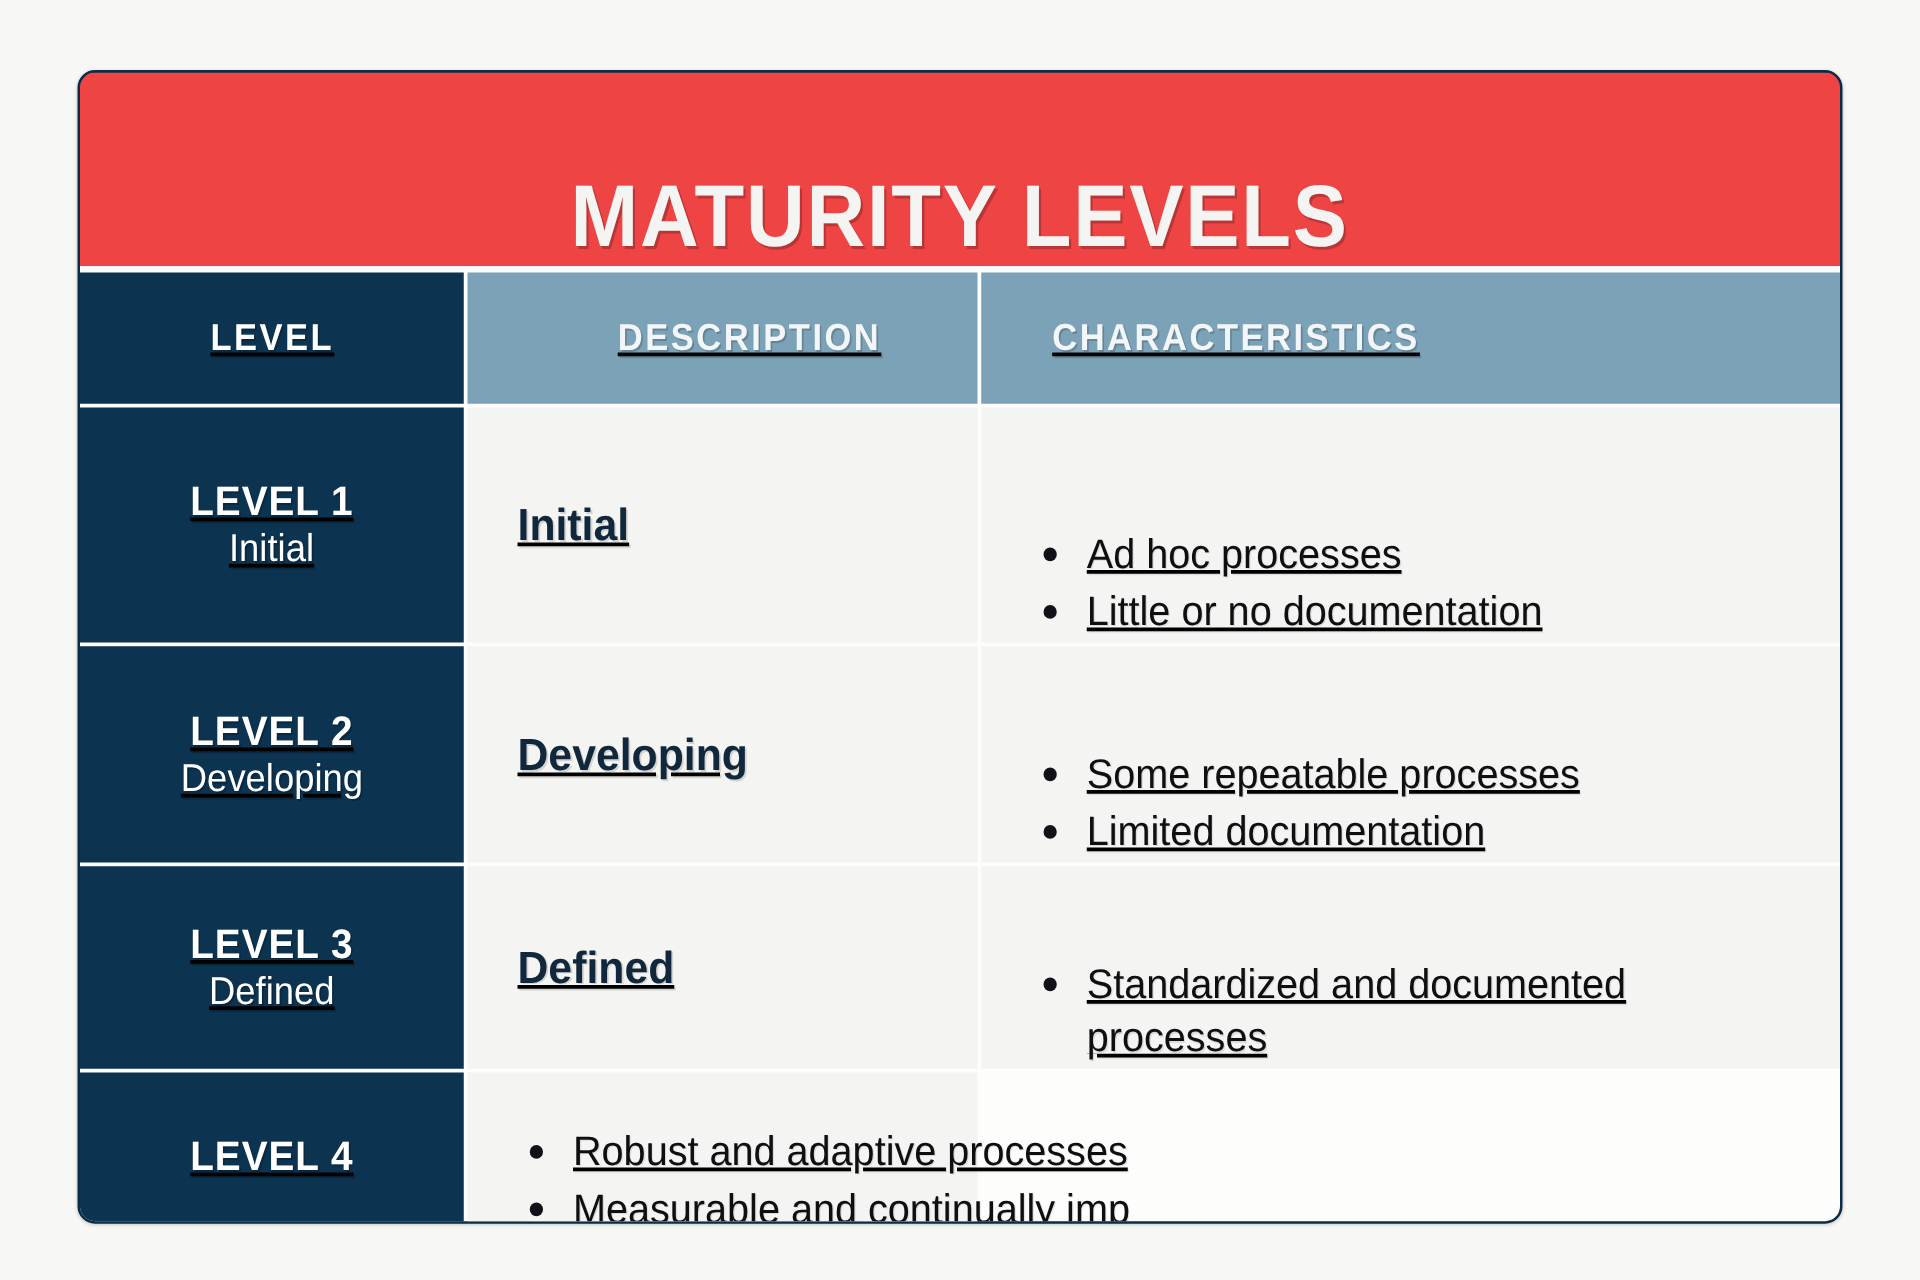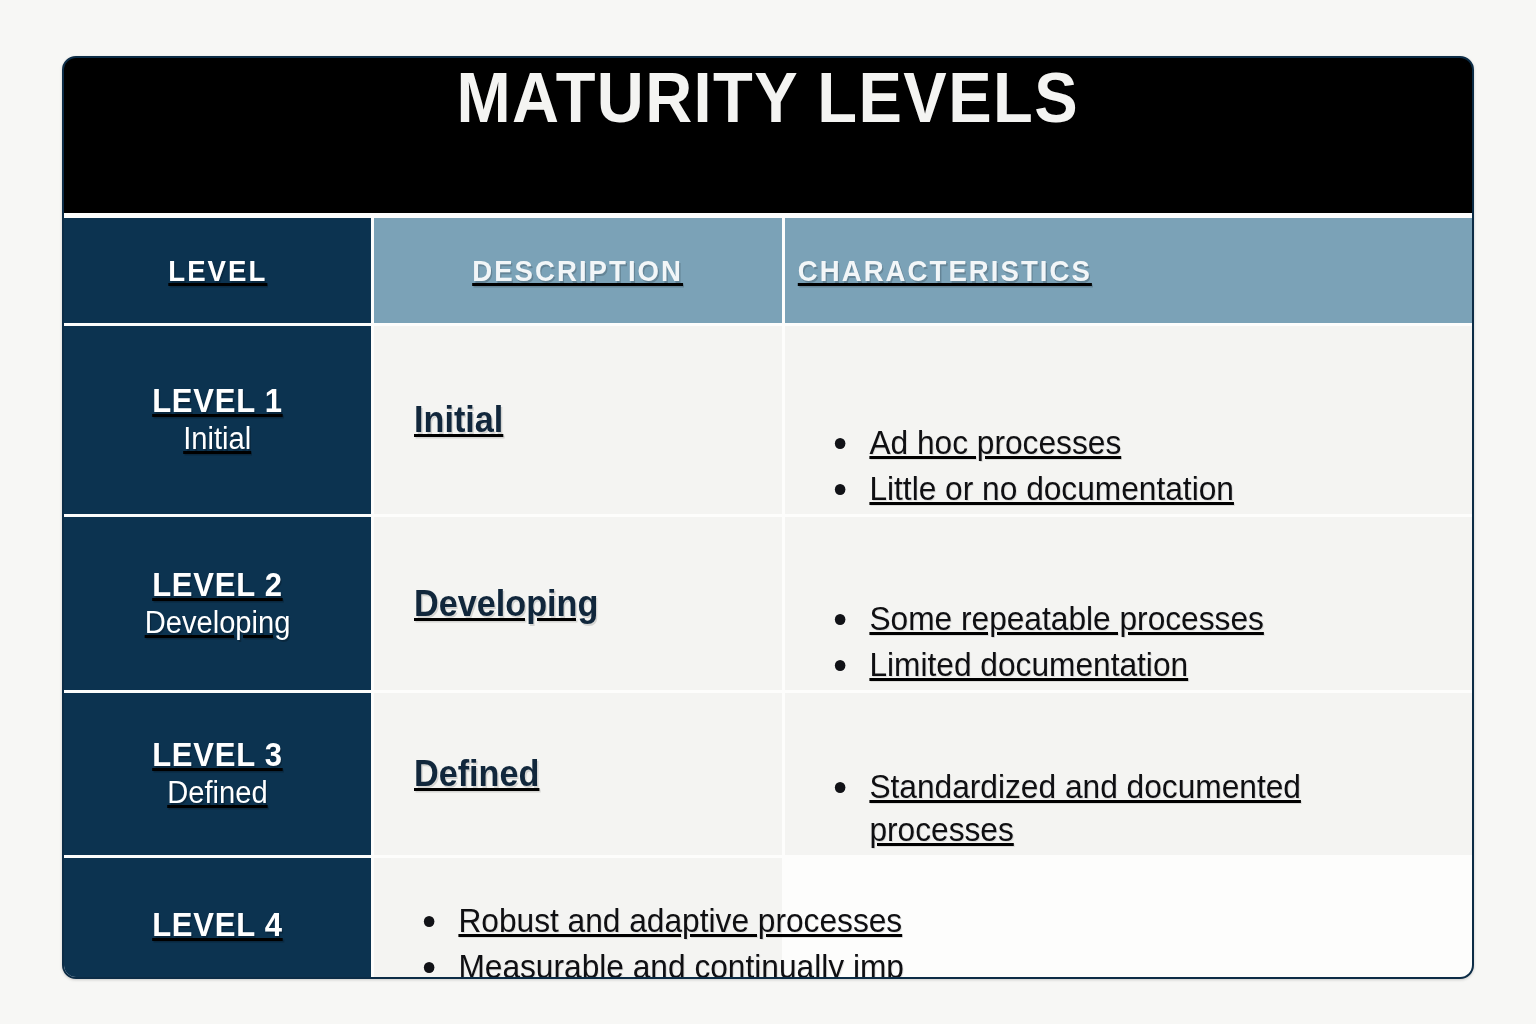--- a/index.html
+++ b/index.html
@@ -25,23 +25,23 @@
     background:#0c3350;
     border:2px solid #0c2c46;
     border-radius:14px;
     overflow:hidden;
     box-shadow:0 1px 3px rgba(0,0,0,0.18);
   }
 
   
   .title-bar {
     height:155px;
-    background:#000000;
-    display:flex;
-    align-items:flex-start;
+    background:#ef4444;
+    display:flex;
+    align-items:flex-end;
     justify-content:center;
   }
   .title-text {
     color:#f4f4f2;
     font-size:70px;
     font-weight:bold;
     letter-spacing:1.5px;
     font-family:"Liberation Sans Narrow","Liberation Sans",sans-serif;
     transform:scaleX(0.93);
     text-shadow:2px 2px 0 rgba(0,0,0,0.22);
@@ -62,20 +62,21 @@
   }
 
   .cell { position:relative; }
   .head-level {
     background:#0c3350;
     color:#ffffff;
   }
   .head-other {
     background:#7ba2b7;
     color:#f2f6f8;
+    padding-left:44px;
   }
   .head-text {
     font-size:30px;
     font-weight:bold;
     letter-spacing:2.2px;
     font-family:"Liberation Sans Narrow","Liberation Sans",sans-serif;
     transform:scaleX(0.92);
     text-shadow:1.5px 1.5px 0 rgba(0,0,0,0.18);
     white-space:nowrap;
   }

